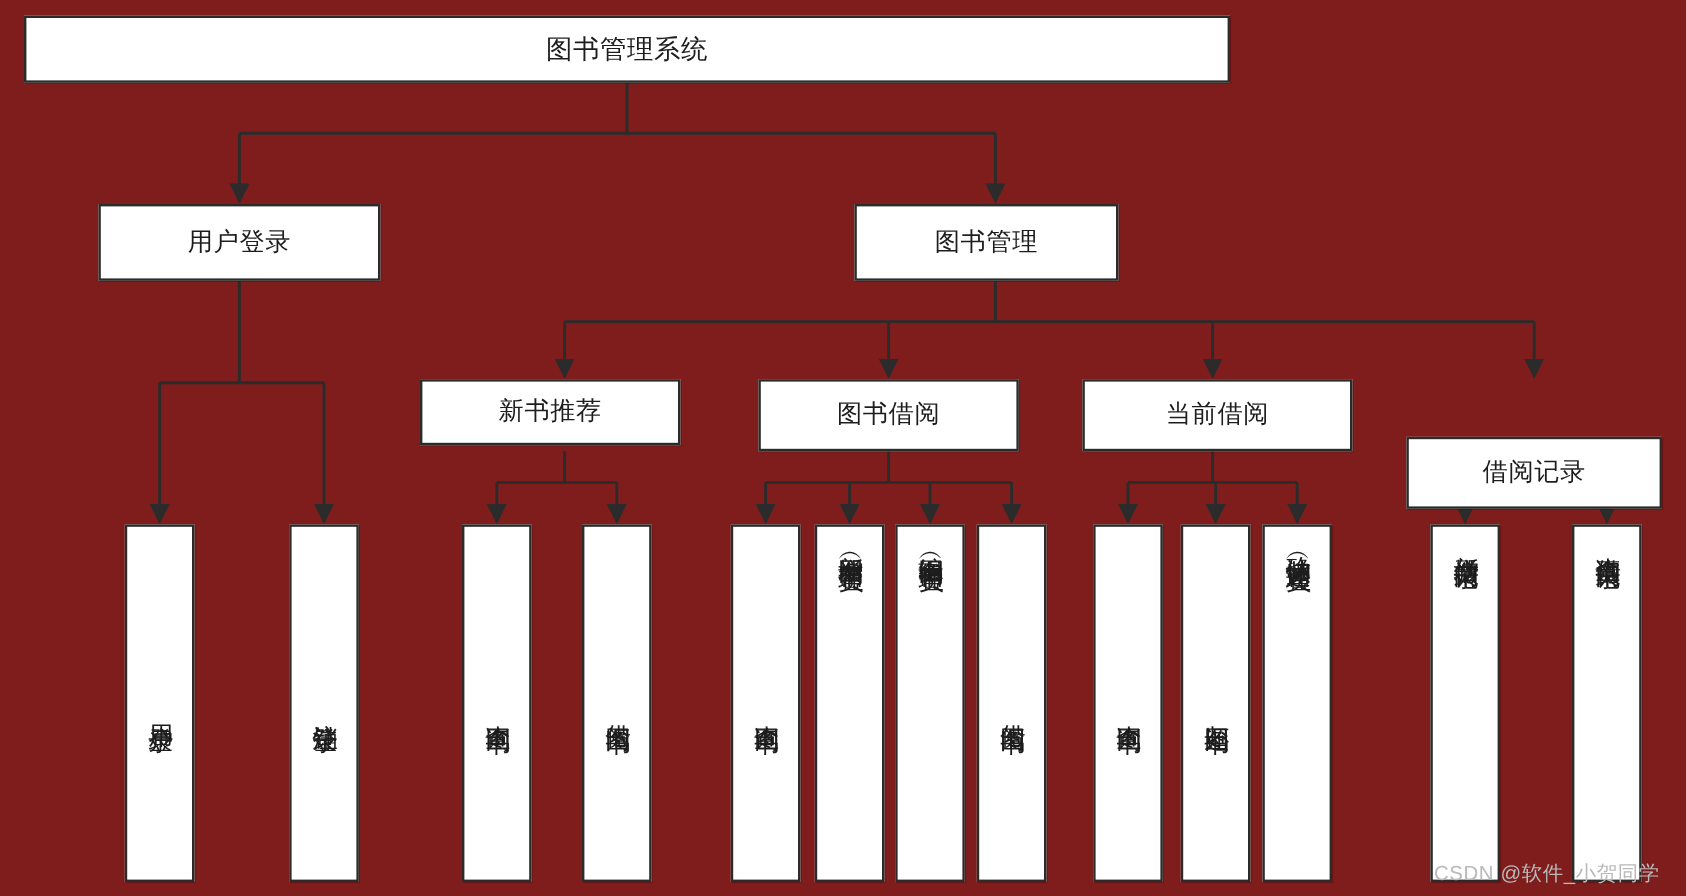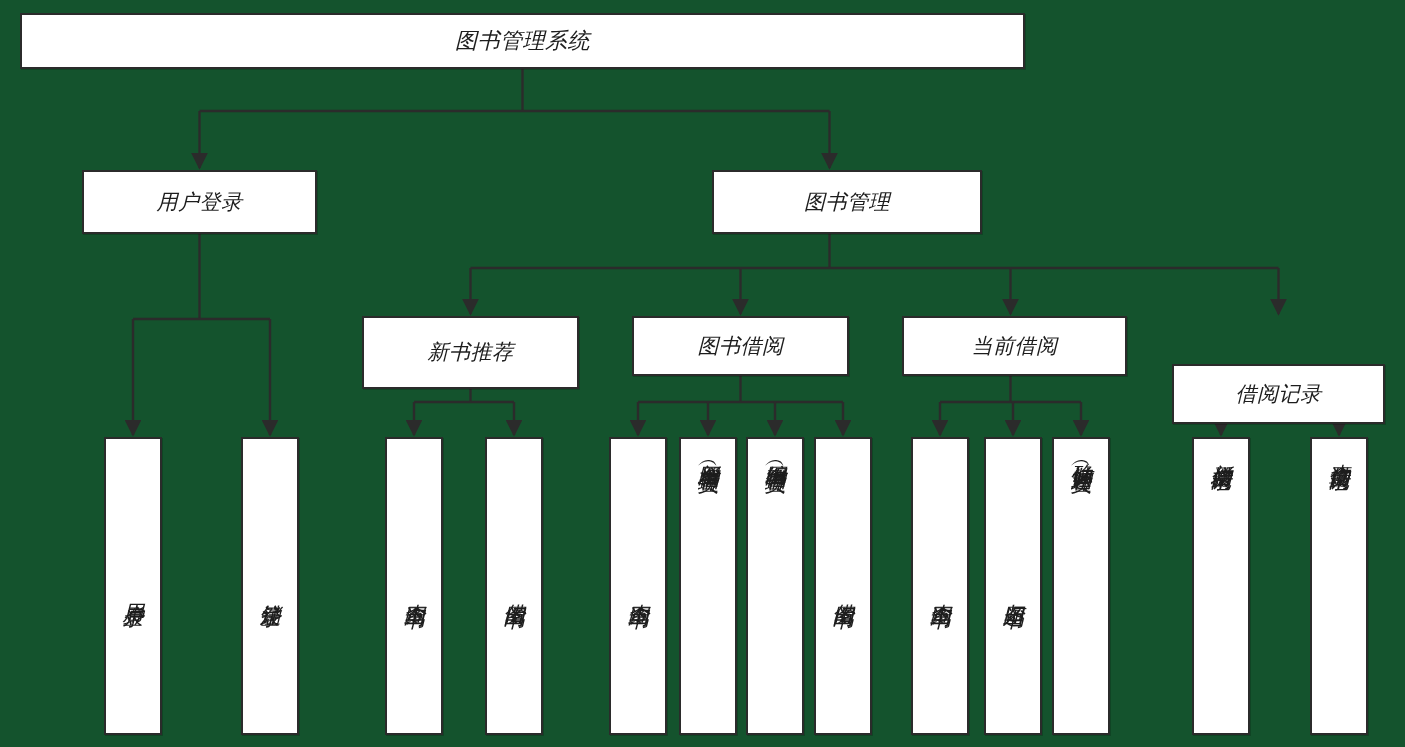--- a/index.html
+++ b/index.html
@@ -8,23 +8,22 @@
     padding: 0;
     background: #ffffff;
   }
   body {
     font-family: "Liberation Sans", "DejaVu Sans", sans-serif;
   }
   #diagram-root {
     position: relative;
     width: 1405px;
     height: 747px;
-    background: #14532d;
+    background: #7f1d1d;
     overflow: hidden;
-    font-style: italic;
   }
   #edge-layer {
     position: absolute;
     left: 0;
     top: 0;
     width: 1405px;
     height: 747px;
     pointer-events: none;
   }
   .node {
@@ -124,24 +123,24 @@
       </g>
   </svg>
 
   <div id="node-layer">
       <div class="node horizontal root" style="left: 20px; top: 13px; width: 1005px; height: 56px;">
         <span class="node-label">图书管理系统</span>
       </div>
       <div class="node horizontal" style="left: 82px; top: 170px; width: 235px; height: 64px;">
         <span class="node-label">用户登录</span>
       </div>
-      <div class="node horizontal" style="left: 712px; top: 170px; width: 270px; height: 64px;">
+      <div class="node horizontal" style="left: 712px; top: 170px; width: 220px; height: 64px;">
         <span class="node-label">图书管理</span>
       </div>
-      <div class="node horizontal" style="left: 362px; top: 316px; width: 217px; height: 73px;">
+      <div class="node horizontal" style="left: 350px; top: 316px; width: 217px; height: 55px;">
         <span class="node-label">新书推荐</span>
       </div>
       <div class="node horizontal" style="left: 632px; top: 316px; width: 217px; height: 60px;">
         <span class="node-label">图书借阅</span>
       </div>
       <div class="node horizontal" style="left: 902px; top: 316px; width: 225px; height: 60px;">
         <span class="node-label">当前借阅</span>
       </div>
       <div class="node horizontal" style="left: 1172px; top: 316px; width: 213px; height: 60px; margin-top: 48px;">
         <span class="node-label">借阅记录</span>
@@ -180,14 +179,15 @@
         <span class="node-label">确认归还（管理员）</span>
       </div>
       <div class="node vertical" style="left: 1192px; top: 437px; width: 58px; height: 298px;">
         <span class="node-label">新增借阅记录</span>
       </div>
       <div class="node vertical" style="left: 1310px; top: 437px; width: 58px; height: 298px;">
         <span class="node-label">查询借阅记录</span>
       </div>
     </div>
 
+  <div id="watermark" style="left: 1195px; top: 716px; color: rgb(185, 185, 185);">CSDN @软件_小贺同学</div>
 
 </div>
 
 </body></html>

